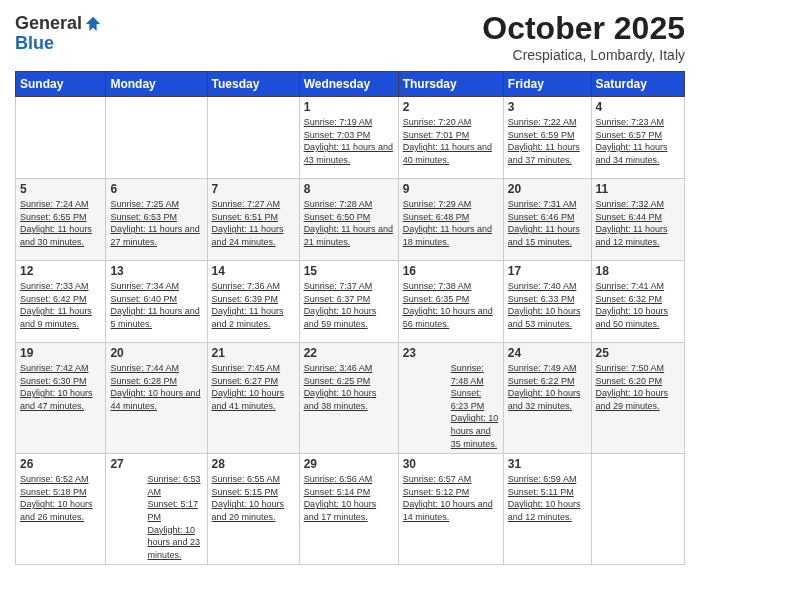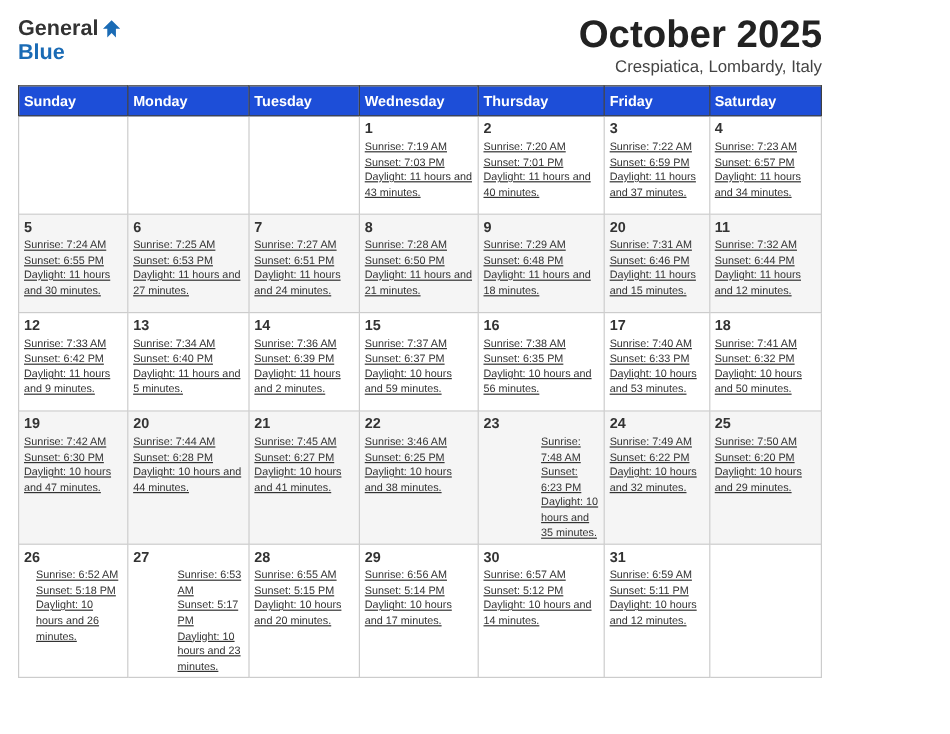--- a/index.html
+++ b/index.html
@@ -285,21 +285,21 @@
           <td>
             <span class="day-num">25</span>
             <div class="day-info" style="white-space: pre-line;">Sunrise: 7:50 AM
 Sunset: 6:20 PM
 Daylight: 10 hours and 29 minutes.</div>
           </td>
         </tr>
         <tr>
           <td>
             <span class="day-num">26</span>
-            <div class="day-info" style="white-space: pre-line; margin-left: 10px;">Sunrise: 6:52 AM
+            <div class="day-info" style="white-space: pre-line;">Sunrise: 6:52 AM
 Sunset: 5:18 PM
 Daylight: 10 hours and 26 minutes.</div>
           </td>
           <td>
             <span class="day-num">27</span>
             <div class="day-info" style="white-space: pre-line; margin-left: 37px;">Sunrise: 6:53 AM
 Sunset: 5:17 PM
 Daylight: 10 hours and 23 minutes.</div>
           </td>
           <td>

